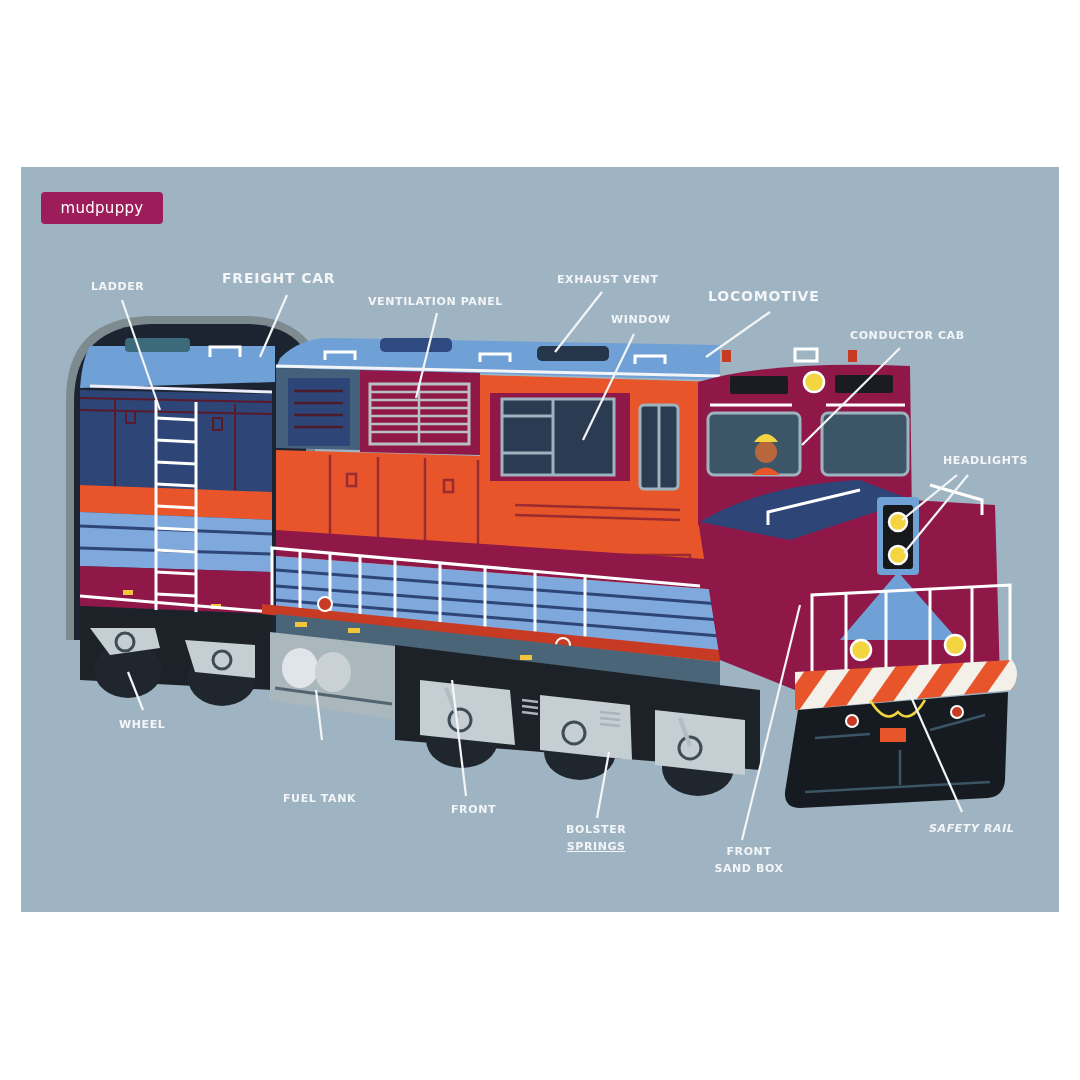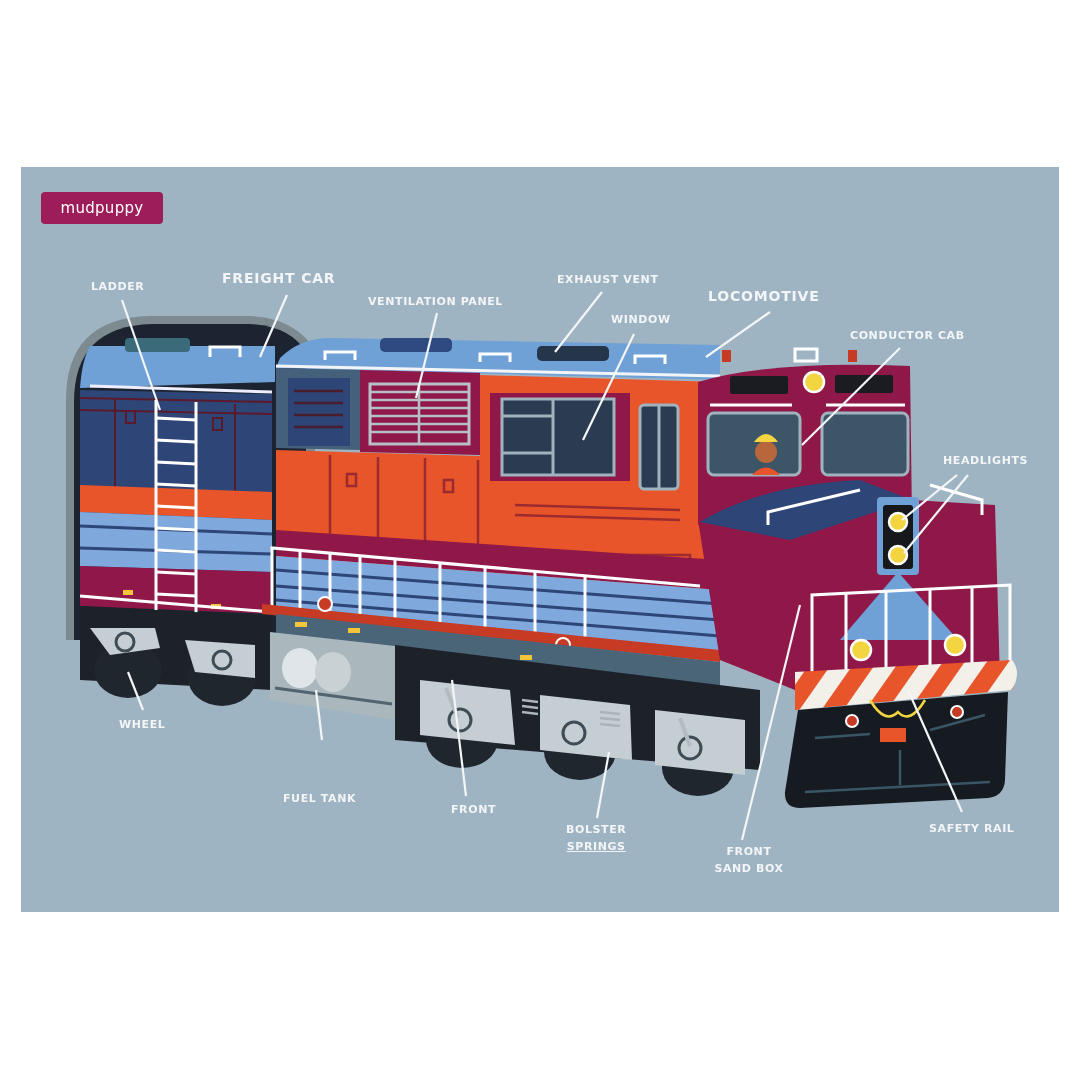--- a/index.html
+++ b/index.html
@@ -273,13 +273,13 @@
 <div class="lbl" style="left:283px;top:790px;">FUEL TANK</div>
 <div class="lbl" style="left:451px;top:801px;">FRONT</div>
 <div style="position:absolute;left:566px;top:821px;">
   <div class="lbl" style="position:static;">BOLSTER</div>
   <div class="lbl" style="position:static;text-decoration:underline;">SPRINGS</div>
 </div>
 <div style="position:absolute;left:709px;top:843px;width:80px;">
   <div class="lbl" style="position:static;">FRONT</div>
   <div class="lbl" style="position:static;">SAND BOX</div>
 </div>
-<div class="lbl" style="left:929px;top:820px;">SAFETY RAIL</div>
+<div class="lbl" style="left:929px;top:820px;font-style:italic;">SAFETY RAIL</div>
 
 </body></html>

